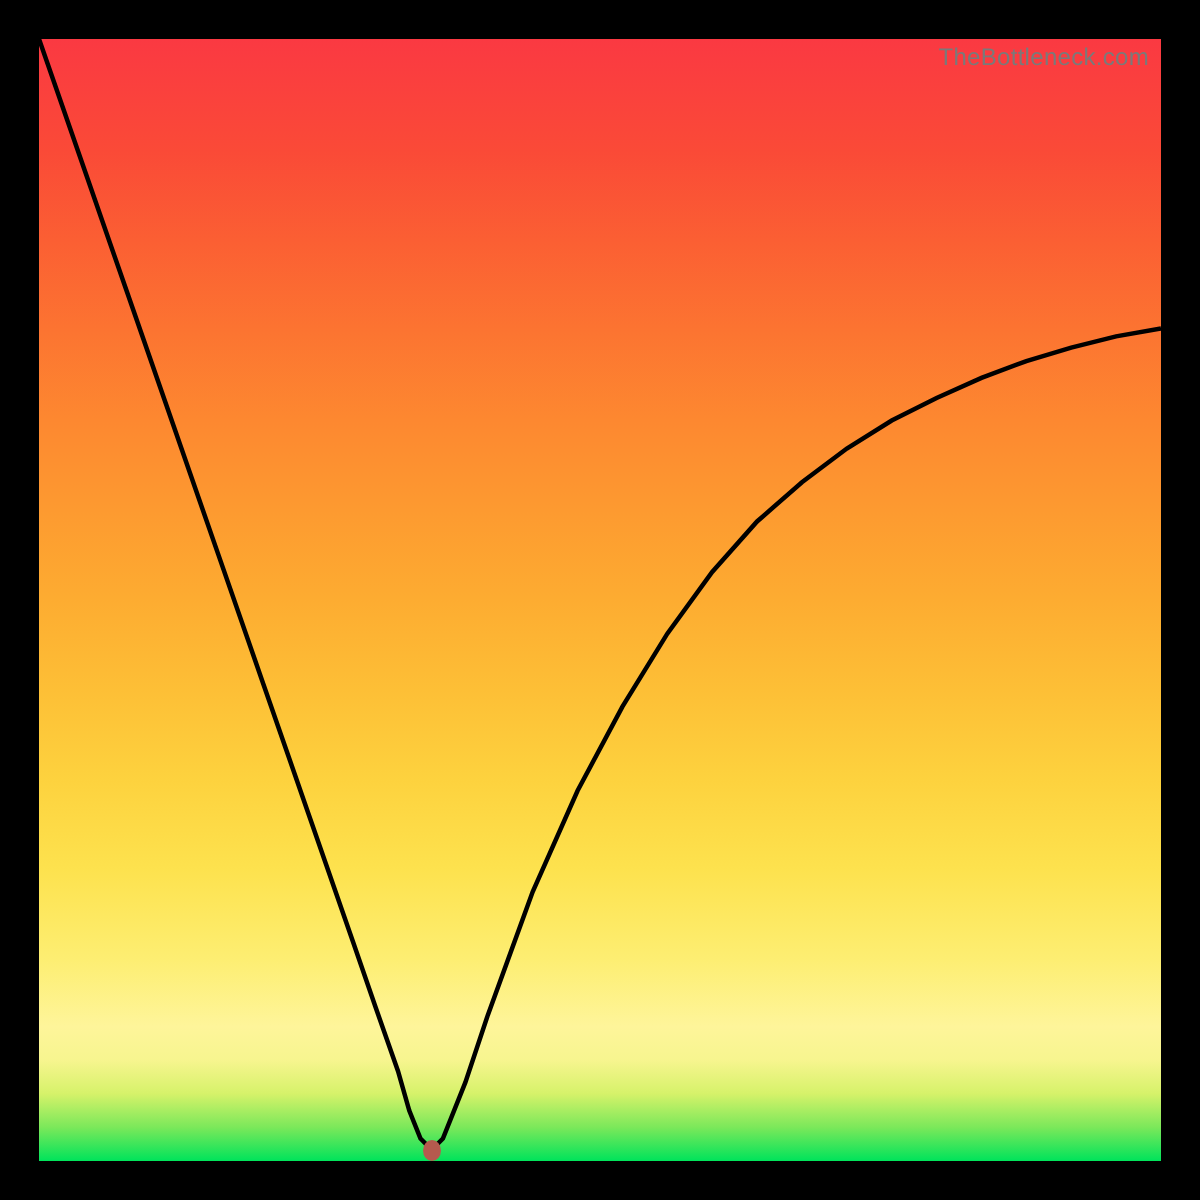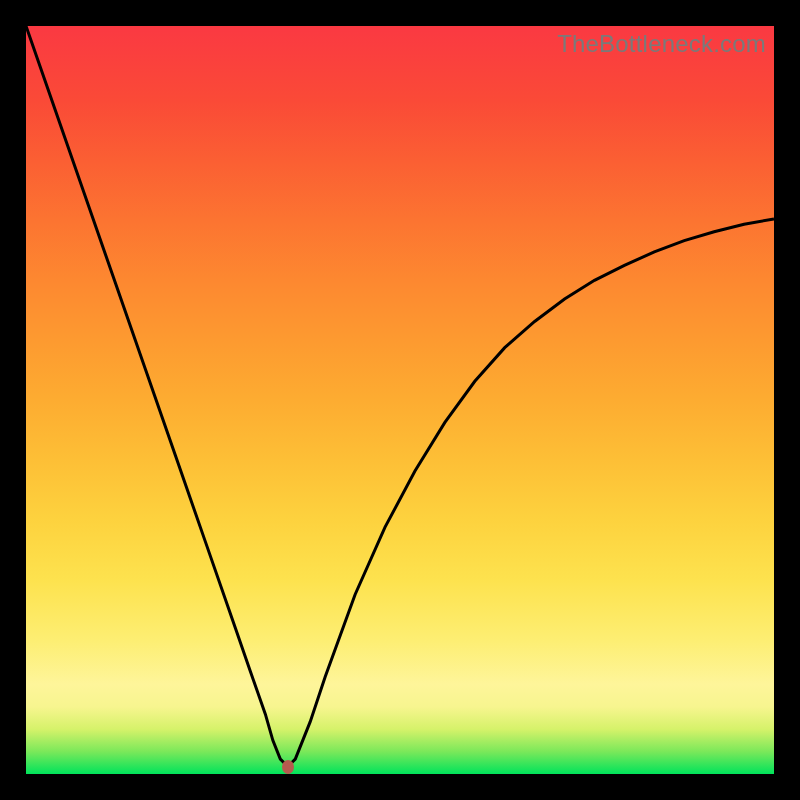--- a/index.html
+++ b/index.html
@@ -42,21 +42,21 @@
       #fb5f33 82%,
       #fa4a37 90%,
       #fa3942 100%
     );
   }
   .watermark {
     position: absolute;
     top: 4px;
     right: 8px;
     color: #7a7a7a;
-    font-size: 24px;
+    font-size: 16px;
     font-weight: 500;
     letter-spacing: 0.2px;
     user-select: none;
   }
   svg.curve {
     position: absolute;
     left: 0;
     top: 0;
     width: 748px;
     height: 748px;

